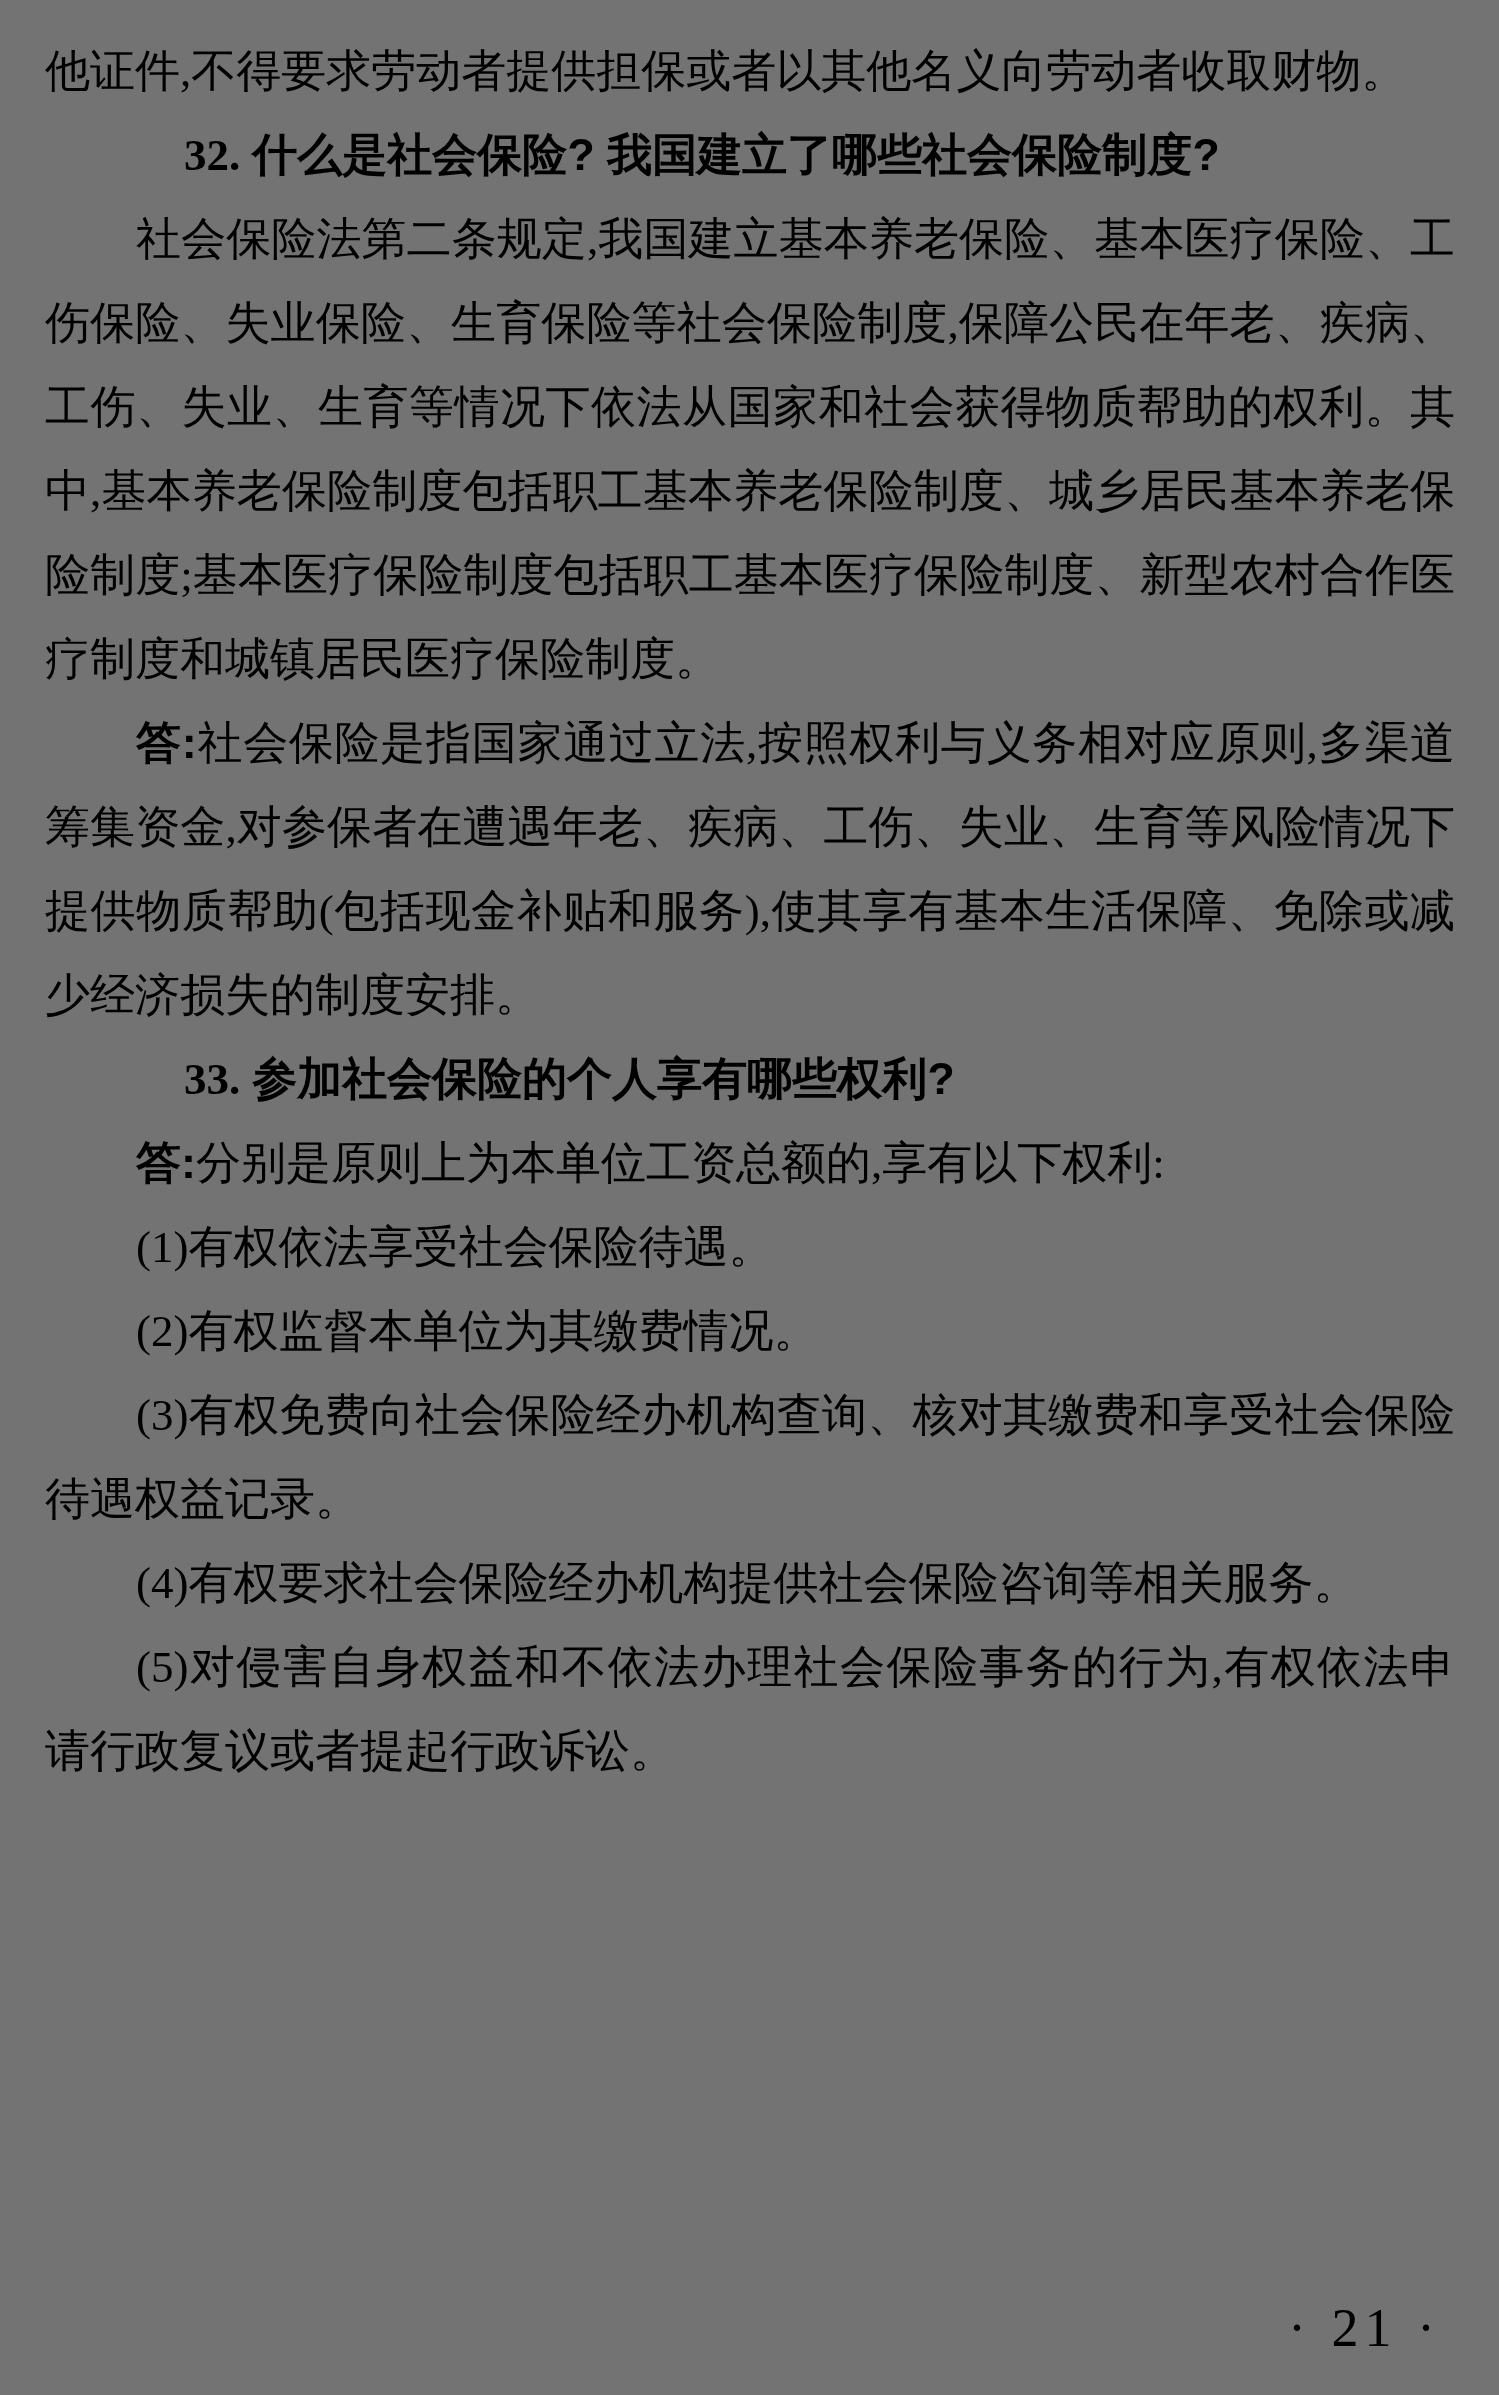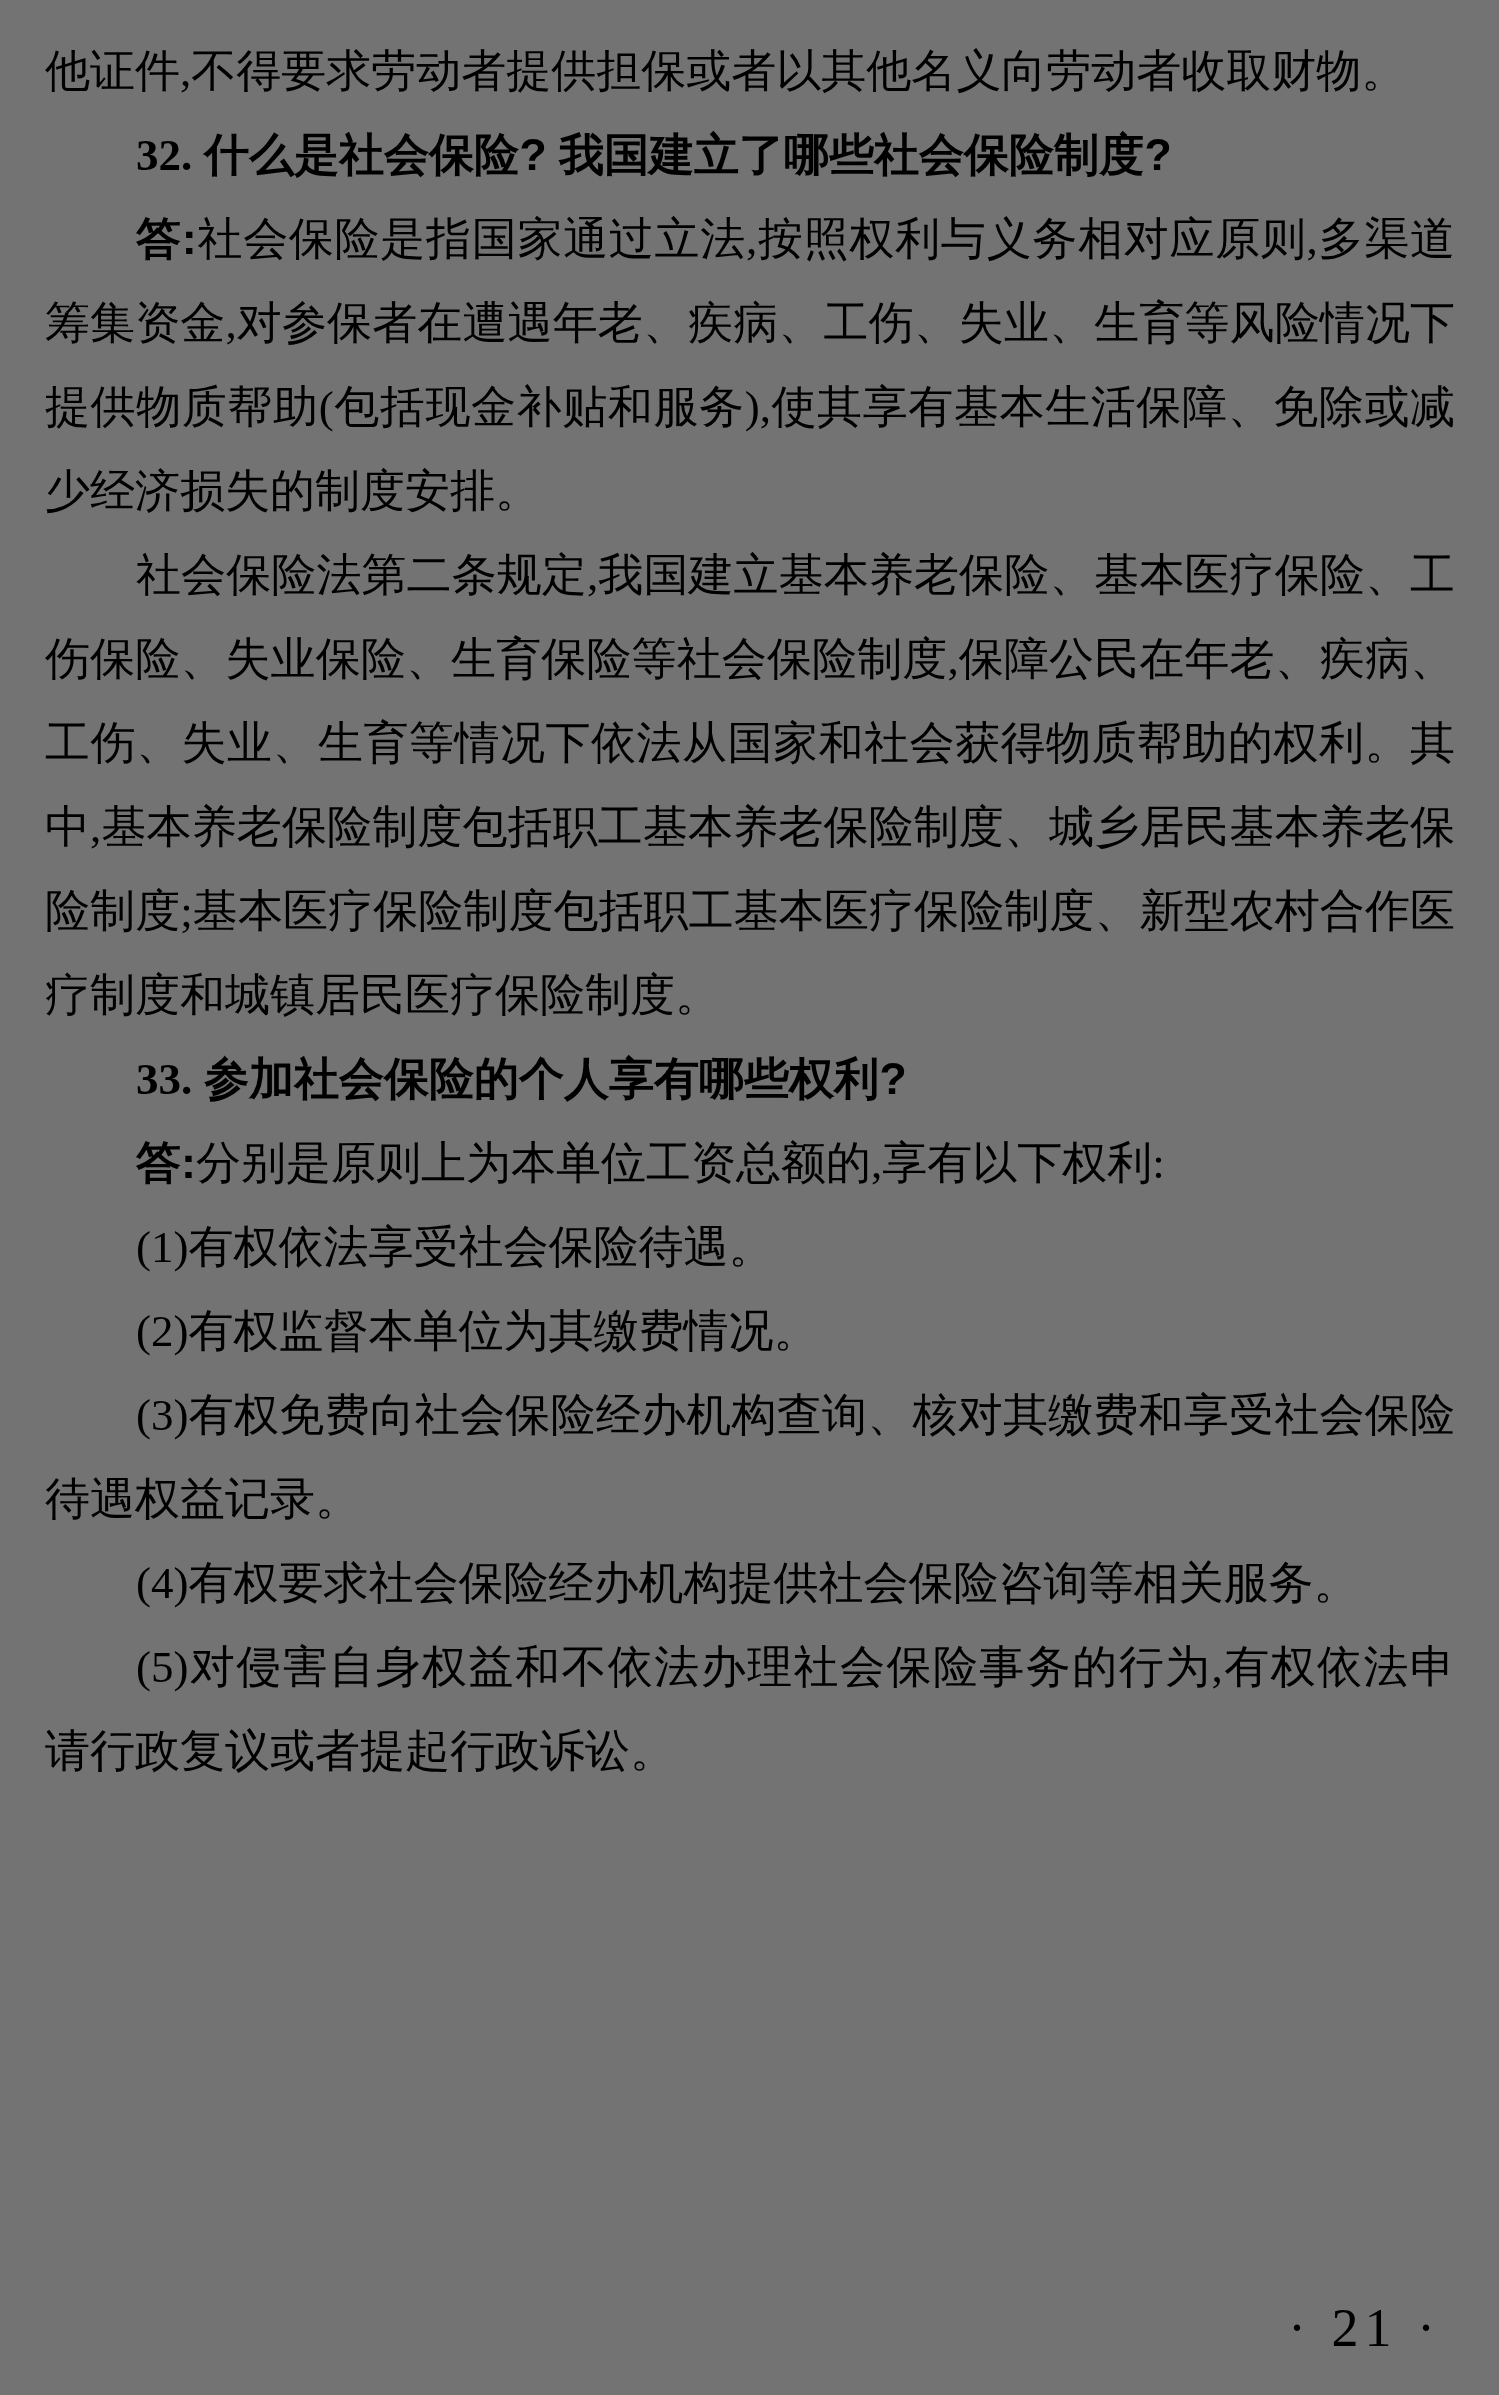--- a/index.html
+++ b/index.html
@@ -35,20 +35,21 @@
     text-indent: 91px;
   }
   .question {
     font-family: "Liberation Sans", "DejaVu Sans", sans-serif;
     font-weight: 700;
   }
   .question .q-num {
     font-family: "Liberation Serif", "DejaVu Serif", serif;
     font-weight: 700;
     margin-right: 12px;
+    margin-left: 48px;
   }
   .answer-prefix {
     font-family: "Liberation Sans", "DejaVu Sans", sans-serif;
     font-weight: 700;
   }
   .page-number {
     position: absolute;
     right: 58px;
     bottom: 36px;
     font-family: "Liberation Serif", "DejaVu Serif", serif;
@@ -62,25 +63,25 @@
 
 <div class="page">
   <div class="content">
 
     <p class="para">他证件,不得要求劳动者提供担保或者以其他名义向劳动者收取财物。</p>
 
     <p class="para indent question">
       <span class="q-num">32.</span><span>什么是社会保险? 我国建立了哪些社会保险制度?</span>
     </p>
 
+    <p class="para indent">社会保险法第二条规定,我国建立基本养老保险、基本医疗保险、工伤保险、失业保险、生育保险等社会保险制度,保障公民在年老、疾病、工伤、失业、生育等情况下依法从国家和社会获得物质帮助的权利。其中,基本养老保险制度包括职工基本养老保险制度、城乡居民基本养老保险制度;基本医疗保险制度包括职工基本医疗保险制度、新型农村合作医疗制度和城镇居民医疗保险制度。</p>
+
     <p class="para indent">
       <span class="answer-prefix">答:</span><span>社会保险是指国家通过立法,按照权利与义务相对应原则,多渠道筹集资金,对参保者在遭遇年老、疾病、工伤、失业、生育等风险情况下提供物质帮助(包括现金补贴和服务),使其享有基本生活保障、免除或减少经济损失的制度安排。</span>
     </p>
-
-    <p class="para indent">社会保险法第二条规定,我国建立基本养老保险、基本医疗保险、工伤保险、失业保险、生育保险等社会保险制度,保障公民在年老、疾病、工伤、失业、生育等情况下依法从国家和社会获得物质帮助的权利。其中,基本养老保险制度包括职工基本养老保险制度、城乡居民基本养老保险制度;基本医疗保险制度包括职工基本医疗保险制度、新型农村合作医疗制度和城镇居民医疗保险制度。</p>
 
     <p class="para indent question">
       <span class="q-num">33.</span><span>参加社会保险的个人享有哪些权利?</span>
     </p>
 
     <p class="para indent">
       <span class="answer-prefix">答:</span><span>分别是原则上为本单位工资总额的,享有以下权利:</span>
     </p>
 
     <p class="para indent">(1)有权依法享受社会保险待遇。</p>

